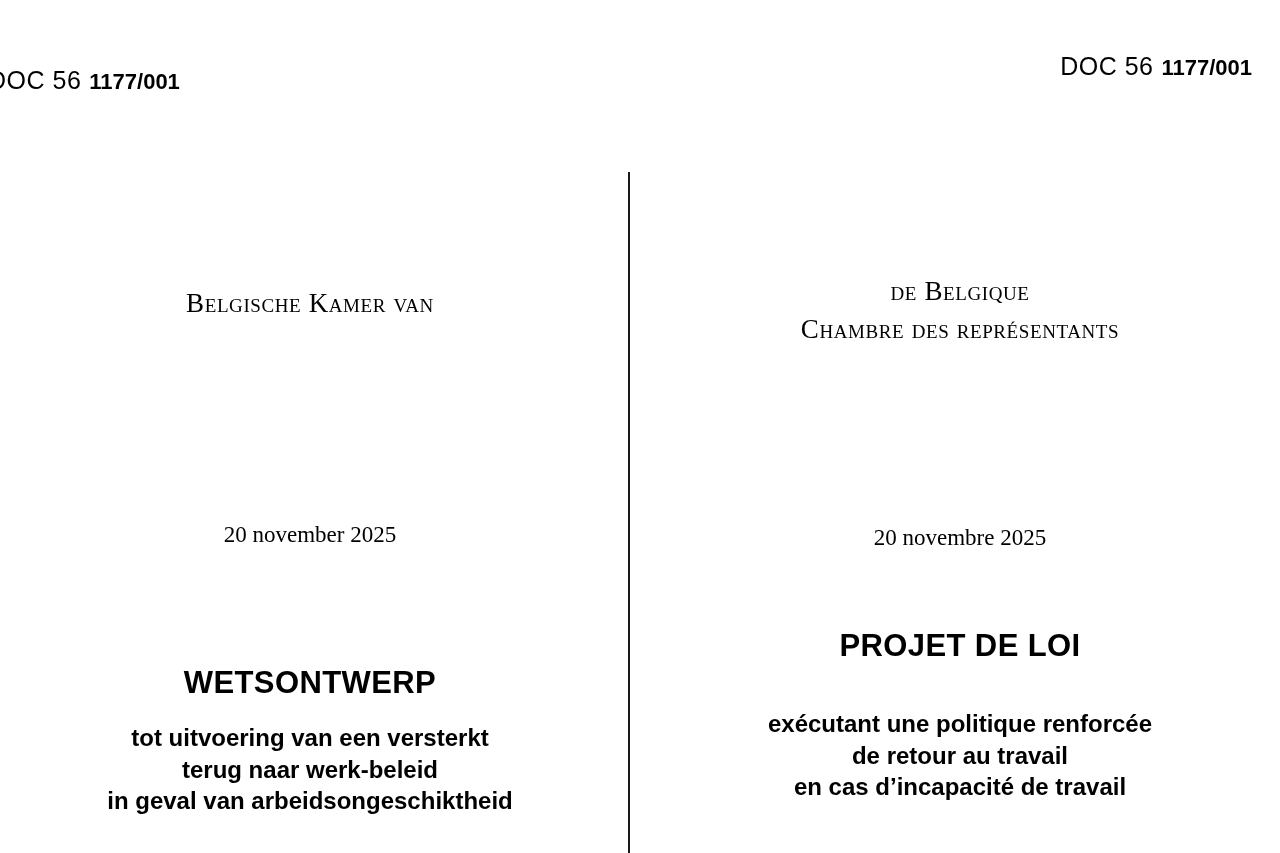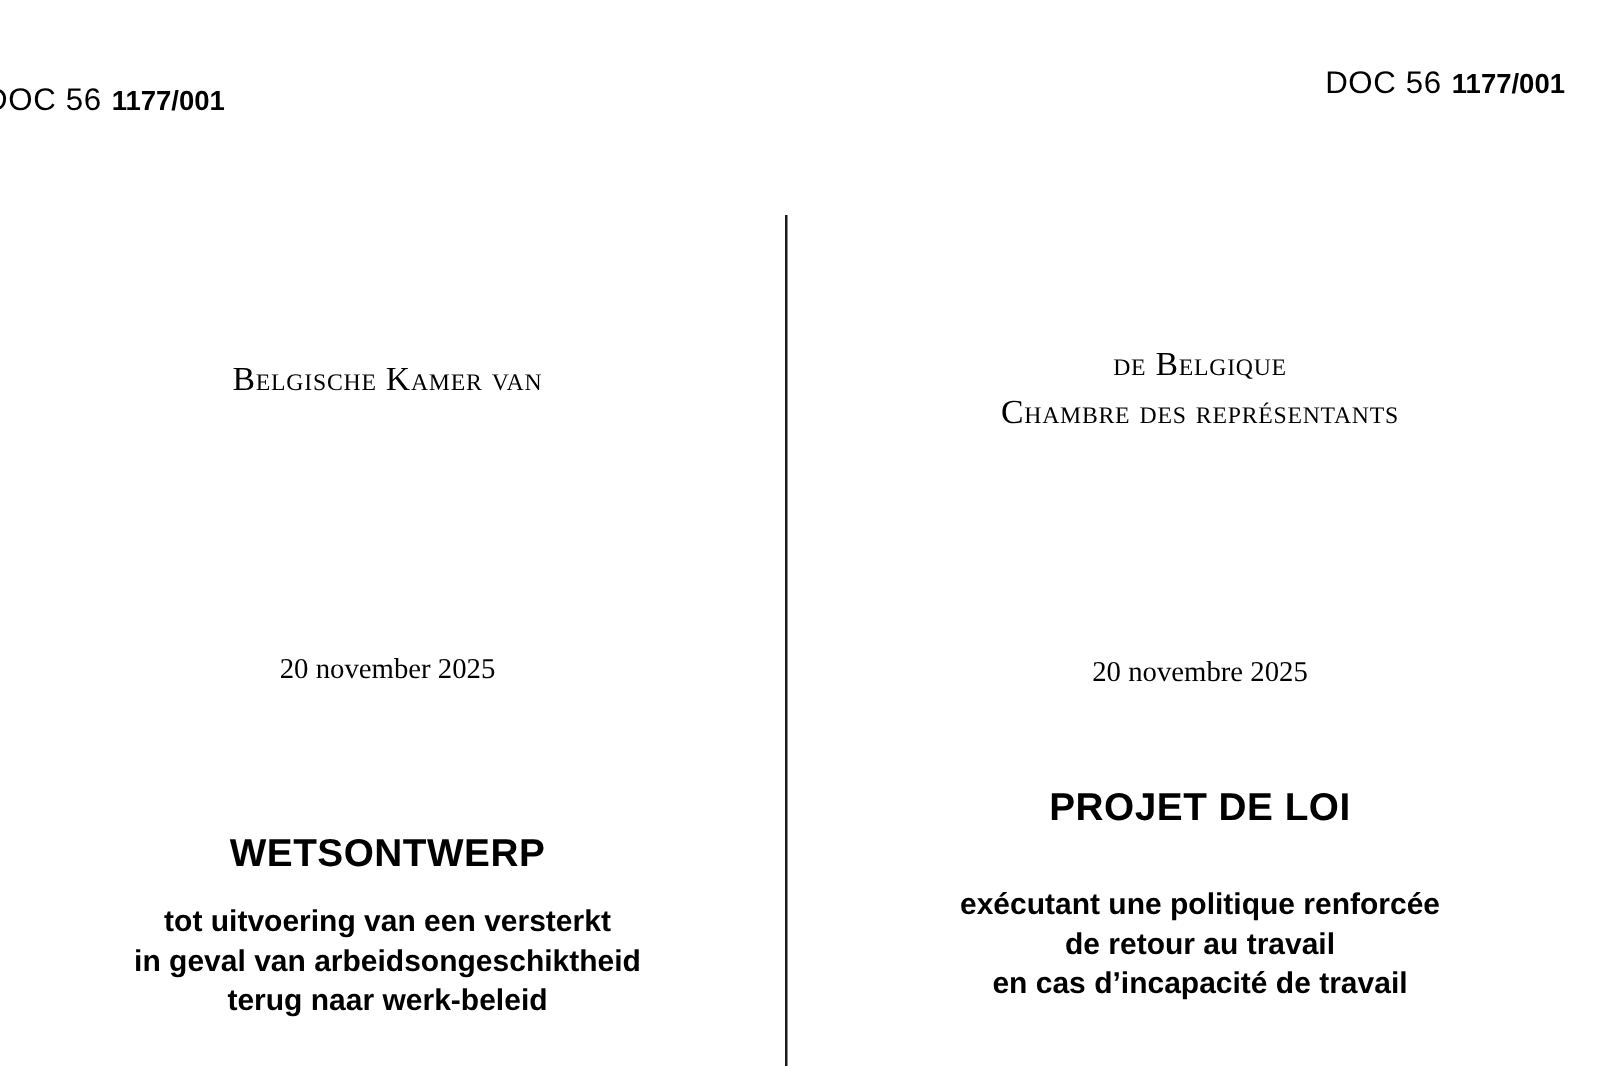--- a/index.html
+++ b/index.html
@@ -138,22 +138,22 @@
   <div class="divider"></div>
 
   <div class="column" id="column-nl">
     <div class="assembly" id="assembly-nl">
       <span class="ln">Belgische Kamer van</span>
     </div>
     <div class="doc-date" id="date-nl">20 november 2025</div>
     <div class="doc-type" id="type-nl">WETSONTWERP</div>
     <div class="doc-subtitle" id="subtitle-nl">
       <span class="ln">tot uitvoering van een versterkt</span>
+      <span class="ln">terug naar werk-beleid</span>
       <span class="ln">in geval van arbeidsongeschiktheid</span>
-      <span class="ln">terug naar werk-beleid</span>
     </div>
   </div>
 
   <div class="column" id="column-fr">
     <div class="assembly" id="assembly-fr">
       <span class="ln">de Belgique</span>
       <span class="ln">Chambre des représentants</span>
     </div>
     <div class="doc-date" id="date-fr">20 novembre 2025</div>
     <div class="doc-type" id="type-fr">PROJET DE LOI</div>

